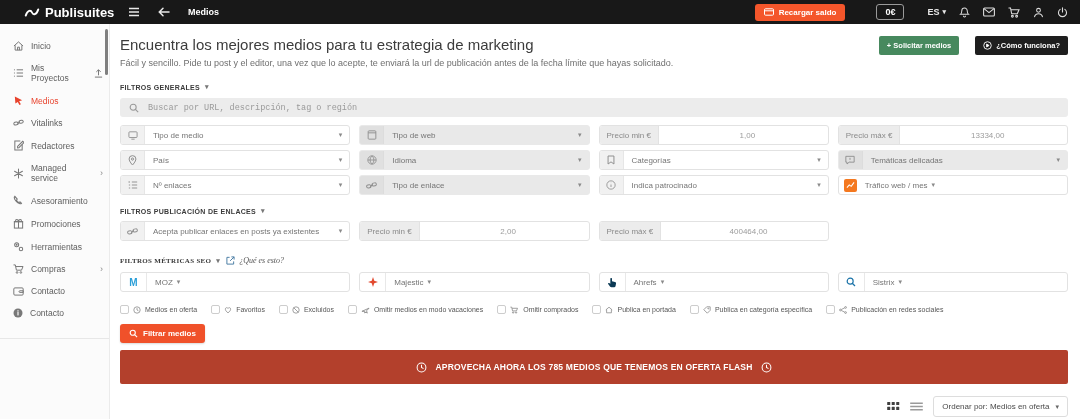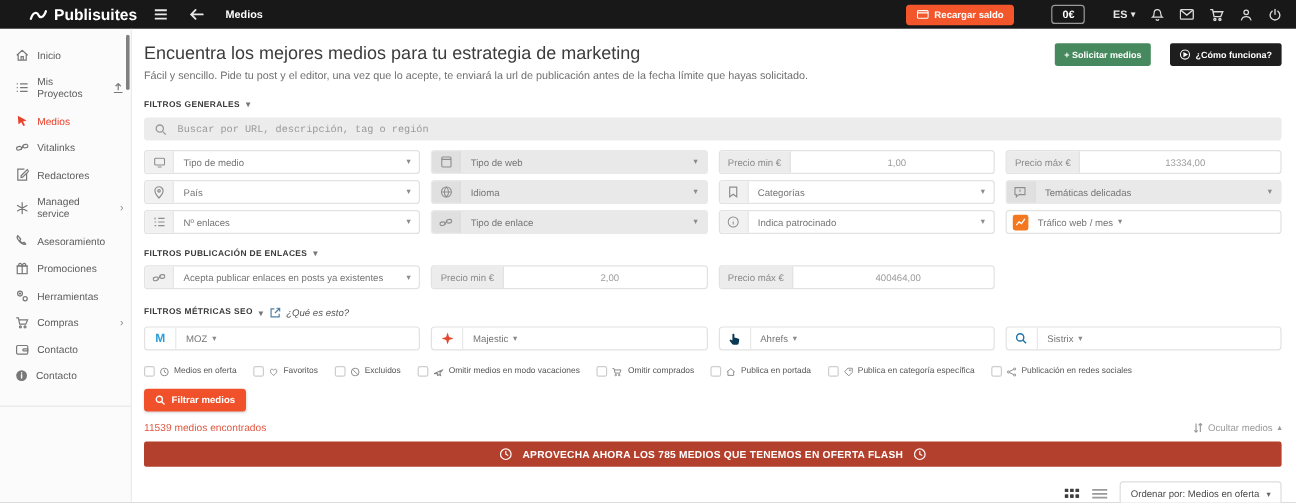--- a/index.html
+++ b/index.html
@@ -47,21 +47,21 @@
   .head-btns { margin-left:auto; display:flex; gap:16px; }
   .btn-green { background:#47895e; color:#fff; border:none; border-radius:2px;
                font-size:7.5px; font-weight:bold; padding:5px 8px; cursor:pointer; }
   .btn-dark { background:#1e1e1e; color:#fff; border:none; border-radius:2px;
               font-size:7.5px; font-weight:bold; padding:5px 8px; display:flex;
               align-items:center; gap:4px; cursor:pointer; }
 
   .sec-label { display:flex; align-items:center; gap:5px; font-size:7px; font-weight:bold;
                color:#3b3b3b; letter-spacing:.3px; cursor:pointer; }
   .sec-label .caret { color:#777; }
-  .s1 { margin-top:15px; } .s2 { margin-top:12px; } .s3 { margin-top:15px; }
+  .s1 { margin-top:15px; } .s2 { margin-top:12px; } .s3 { margin-top:15px;font-family:Liberation Serif, serif; }
 
   .search { margin-top:7px; height:19px; background:#ececec; border-radius:3px;
             display:flex; align-items:center; padding:0 9px; gap:9px; }
   .search input { flex:1; background:transparent; border:none; outline:none;
                   font-size:8.5px; color:#777; font-family:Liberation Mono, monospace; }
   .search input::placeholder { color:#9a9a9a; }
 
   .fgrid { display:grid; grid-template-columns:repeat(4,1fr); gap:5px 9px; margin-top:8px; }
   .field { height:20px; display:flex; align-items:center; background:#fff;
            border:1px solid #e2e2e2; border-radius:3px; overflow:hidden; cursor:pointer; }
@@ -101,21 +101,21 @@
   .filter-row { display:flex; justify-content:flex-start; margin-top:10px; }
   .btn-filter { background:#f0512a; color:#fff; border:none; border-radius:3px; font-size:8px;
                 font-weight:bold; padding:5px 9px; display:flex; align-items:center; gap:5px;
                 cursor:pointer; box-shadow:0 1px 2px rgba(0,0,0,.15); }
 
   .results-row { display:flex; align-items:center; margin-top:8px; }
   .results-count { color:#e05840; font-size:8.5px; }
   .hide-media { margin-left:auto; color:#9a9a9a; font-size:8px; display:flex; gap:4px;
                 align-items:center; cursor:pointer; }
 
-  .banner { margin-top:7px; height:21px; background:#b3402c; border-radius:2px; display:flex;
+  .banner { margin-top:7px; height:34px; background:#b3402c; border-radius:2px; display:flex;
             align-items:center; justify-content:center; gap:8px; color:#fff; font-size:8.5px;
             font-weight:bold; letter-spacing:.2px; cursor:pointer; }
 
   .sort-row { display:flex; align-items:center; justify-content:flex-end; gap:10px;
               margin-top:12px; }
   .view-ic { display:flex; cursor:pointer; }
   .sort-box { border:1px solid #ddd; border-radius:3px; background:#fff; font-size:8px;
               color:#4a4a4a; padding:5px 8px; display:flex; align-items:center; gap:6px;
               cursor:pointer; }
 
@@ -631,32 +631,20 @@
         <span>
             <svg width="9" height="9" viewBox="0 0 12 12" fill="none" stroke="#fff" stroke-width="1.5">
               <circle cx="5" cy="5" r="3.4"></circle>
               <path d="m7.8 7.8 3 3"></path>
             </svg>
           </span>
         <span>Filtrar medios</span>
       </button>
     </div>
 
-    <div class="results-row">
-      <span class="results-count">11539 medios encontrados</span>
-      <span class="hide-media">
-        <span>
-            <svg width="9" height="9" viewBox="0 0 10 10" fill="none" stroke="currentColor" stroke-width="1.1">
-              <path d="M3 1v8M1.4 7.4 3 9l1.6-1.6M7 9V1M5.4 2.6 7 1l1.6 1.6"></path>
-            </svg>
-          </span>
-        <span>Ocultar medios</span>
-        <span class="caret">▴</span>
-      </span>
-    </div>
 
     <div class="banner">
       <span>
           <svg width="11" height="11" viewBox="0 0 12 12" fill="none" stroke="#fff" stroke-width="1.1">
             <circle cx="6" cy="6" r="4.8"></circle>
             <path d="M6 3v3l2.2 1.2"></path>
           </svg>
         </span>
       <span>APROVECHA AHORA LOS 785 MEDIOS QUE TENEMOS EN OFERTA FLASH</span>
       <span>

